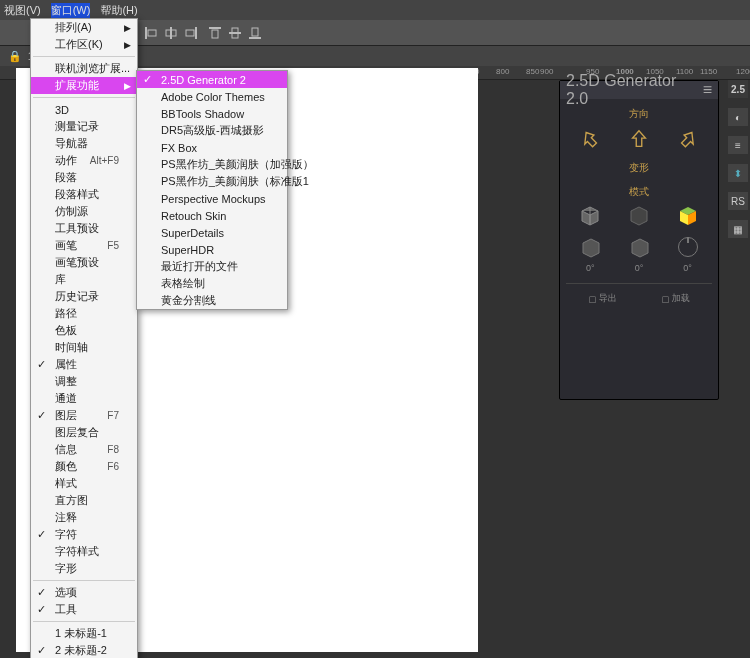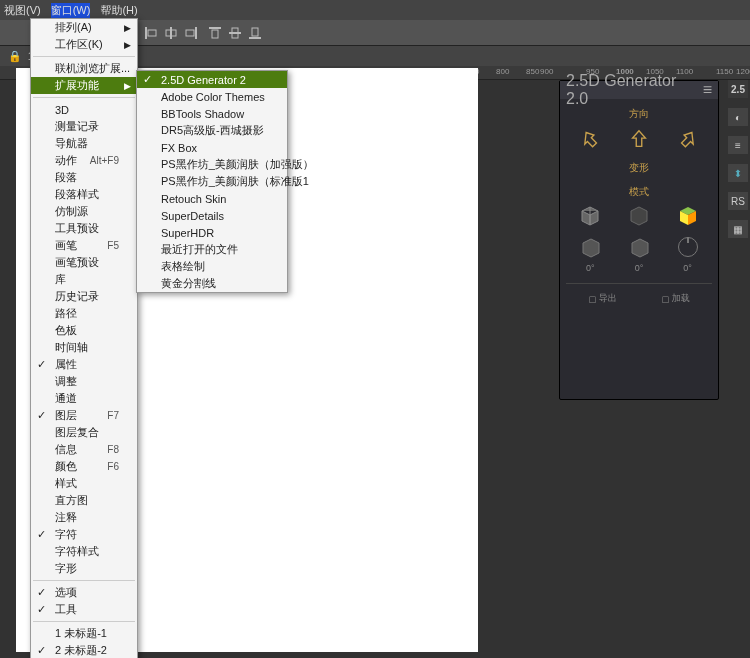--- a/index.html
+++ b/index.html
@@ -24,21 +24,21 @@
     .dial { width:20px; height:20px; border:1.5px solid #777; border-radius:50%; position:relative; }
     .dial::after { content:""; position:absolute; left:8px; top:-1px; width:2px; height:6px; background:#777; }
     .r3s { display:flex; justify-content:space-around; color:#888; font-size:9px; margin-top:4px; }
     .bot { display:flex; justify-content:space-around; }
     .bic { display:flex; align-items:center; gap:2px; color:#888; font-size:9px; }
     .spine { position:absolute; right:0; top:70px; width:24px; display:flex; flex-direction:column; gap:10px; align-items:center; padding-top:10px; }
     .spine div { width:20px; height:18px; display:flex; align-items:center; justify-content:center; color:#ccc; font-size:10px; background:#434343; }
     .badge25 { background:#3a3a3a!important; color:#f7941d; font-weight:bold; }
     .menu { position:absolute; background:#f4f4f4; border:1px solid #999; box-shadow:2px 2px 6px rgba(0,0,0,.4); color:#222; }
     .mi { height:17px; display:flex; align-items:center; padding:0 18px 0 24px; position:relative; font-size:11px; white-space:nowrap; }
-    .mi.sel { background:#4d7c0f; color:#fff; }
+    .mi.sel { background:#d946ef; color:#fff; }
     .mi .ck { position:absolute; left:6px; }
     .mi .ar { position:absolute; right:6px; font-size:9px; }
     .mi .sc { position:absolute; right:18px; color:#555; font-size:10px; }
     .sep { height:1px; background:#ccc; margin:3px 2px; }
     .menu1 { left:30px; top:18px; width:108px; }
     .menu1 .mi { padding-left:24px; padding-right:28px; }
     .menu2 { left:136px; top:70px; width:152px; }
   </style>
 </head>
 <body>
@@ -99,21 +99,21 @@
     <span style="left: 406px;">650</span>
     <span style="left: 436px;">700</span>
     <span style="left: 466px;">750</span>
     <span style="left: 496px;">800</span>
     <span style="left: 526px;">850</span>
     <span style="left: 540px;">900</span>
     <span style="left: 586px;">950</span>
     <span style="left: 616px; font-weight: bold;">1000</span>
     <span style="left: 646px;">1050</span>
     <span style="left: 676px;">1100</span>
-    <span style="left: 716px;">1150</span>
+    <span style="left: 700px;">1150</span>
     <span style="left: 736px;">1200</span>
   </div>
 
 <div class="canvas"></div>
 
 <div class="menu menu1" id="m1">
     <div class="mi">
       <span>排列(A)</span>
       <span class="ar">▶</span>
     </div>
@@ -256,20 +256,23 @@
       <span>DR5高级版-西城摄影</span>
     </div>
     <div class="mi">
       <span>FX Box</span>
     </div>
     <div class="mi">
       <span>PS黑作坊_美颜润肤（加强版）</span>
     </div>
     <div class="mi">
       <span>PS黑作坊_美颜润肤（标准版1</span>
+    </div>
+    <div class="mi">
+      <span>Perspective Mockups</span>
     </div>
     <div class="mi">
       <span>Retouch Skin</span>
     </div>
     <div class="mi">
       <span>SuperDetails</span>
     </div>
     <div class="mi">
       <span>SuperHDR</span>
     </div>

